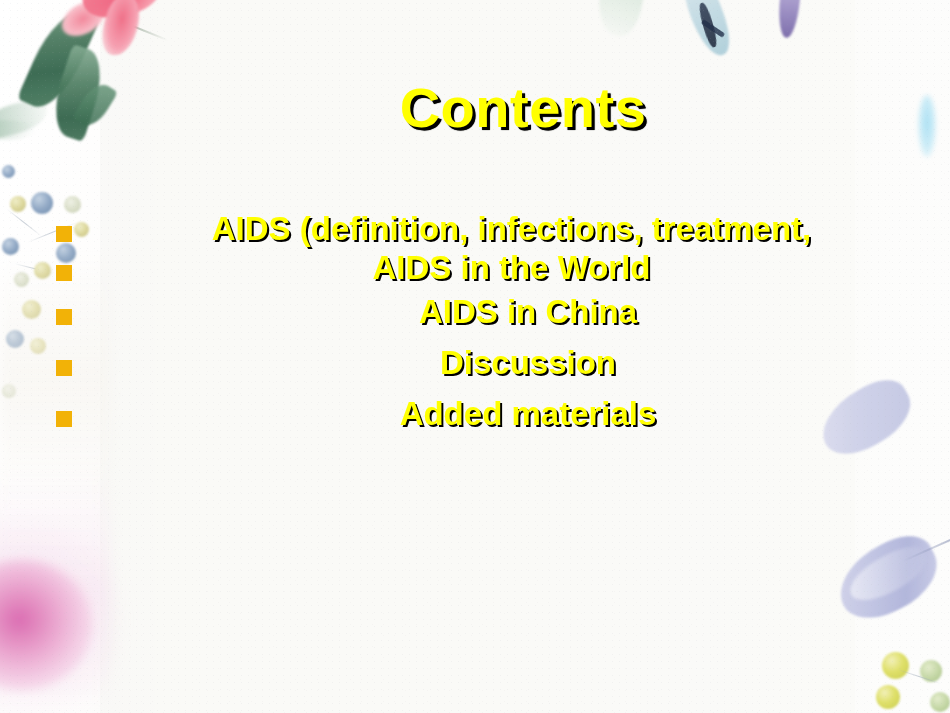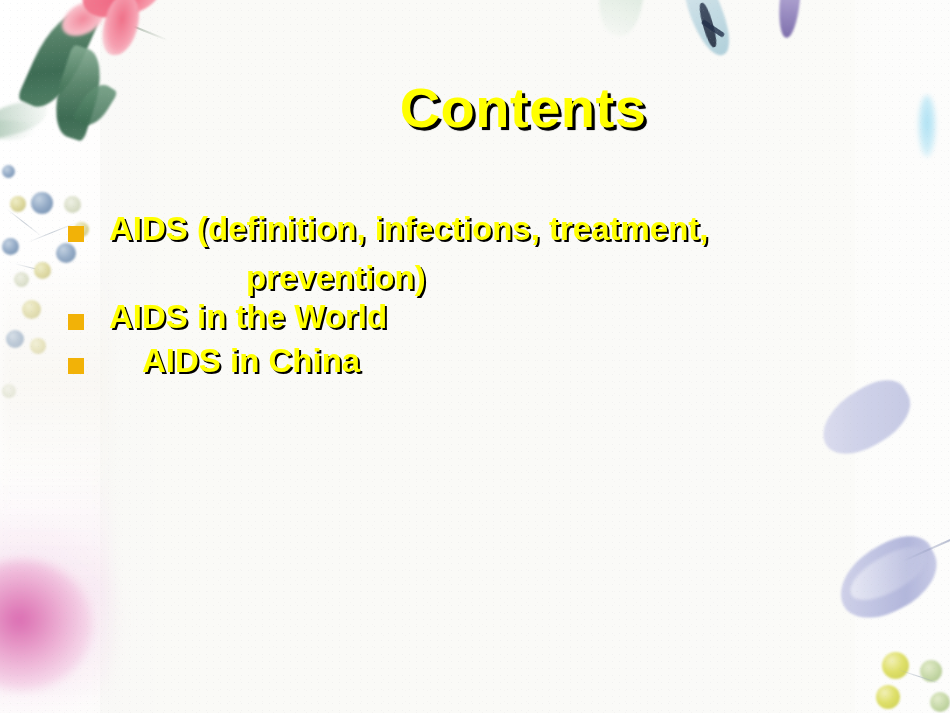--- a/index.html
+++ b/index.html
@@ -276,23 +276,24 @@
     text-shadow:
        3px 3px 0 #000000,
        3px 3px 1px #000000;
     line-height: 1;
     white-space: nowrap;
     padding-left: 48px;
   }
 
   .bullet-list {
     position: absolute;
-    left: 68px;
+    left: 56px;
     top: 212px;
     width: 870px;
+    text-align: center;
   }
 
   .bullet-row {
     display: flex;
     align-items: flex-start;
     margin-bottom: 6px;
   }
 
   .bullet-marker {
     flex: 0 0 auto;
@@ -397,35 +398,46 @@
   <div class="content">
 
     <div class="slide-title">Contents</div>
 
     <div class="bullet-list">
 
       <div class="bullet-row">
         <div class="bullet-marker"></div>
         <div class="bullet-body">
           <div class="bullet-line-1">AIDS (definition, infections, treatment,</div>
-          <div class="bullet-line-2">prevention)</div>
         </div>
       </div>
 
       <div class="bullet-row row-gap-lg">
         <div class="bullet-marker"></div>
         <div class="bullet-body">
           <div class="bullet-line-1">AIDS in the World</div>
         </div>
       </div>
 
       <div class="bullet-row row-gap-md">
         <div class="bullet-marker"></div>
         <div class="bullet-body">
           <div class="bullet-line-1">AIDS in China</div>
         </div>
       </div>
 
-
+      <div class="bullet-row row-gap-md">
+        <div class="bullet-marker"></div>
+        <div class="bullet-body">
+          <div class="bullet-line-1">Discussion</div>
+        </div>
+      </div>
+
+      <div class="bullet-row row-gap-md">
+        <div class="bullet-marker"></div>
+        <div class="bullet-body">
+          <div class="bullet-line-1">Added materials</div>
+        </div>
+      </div>
 
     </div>
   </div>
 </div>
 
 </body></html>

